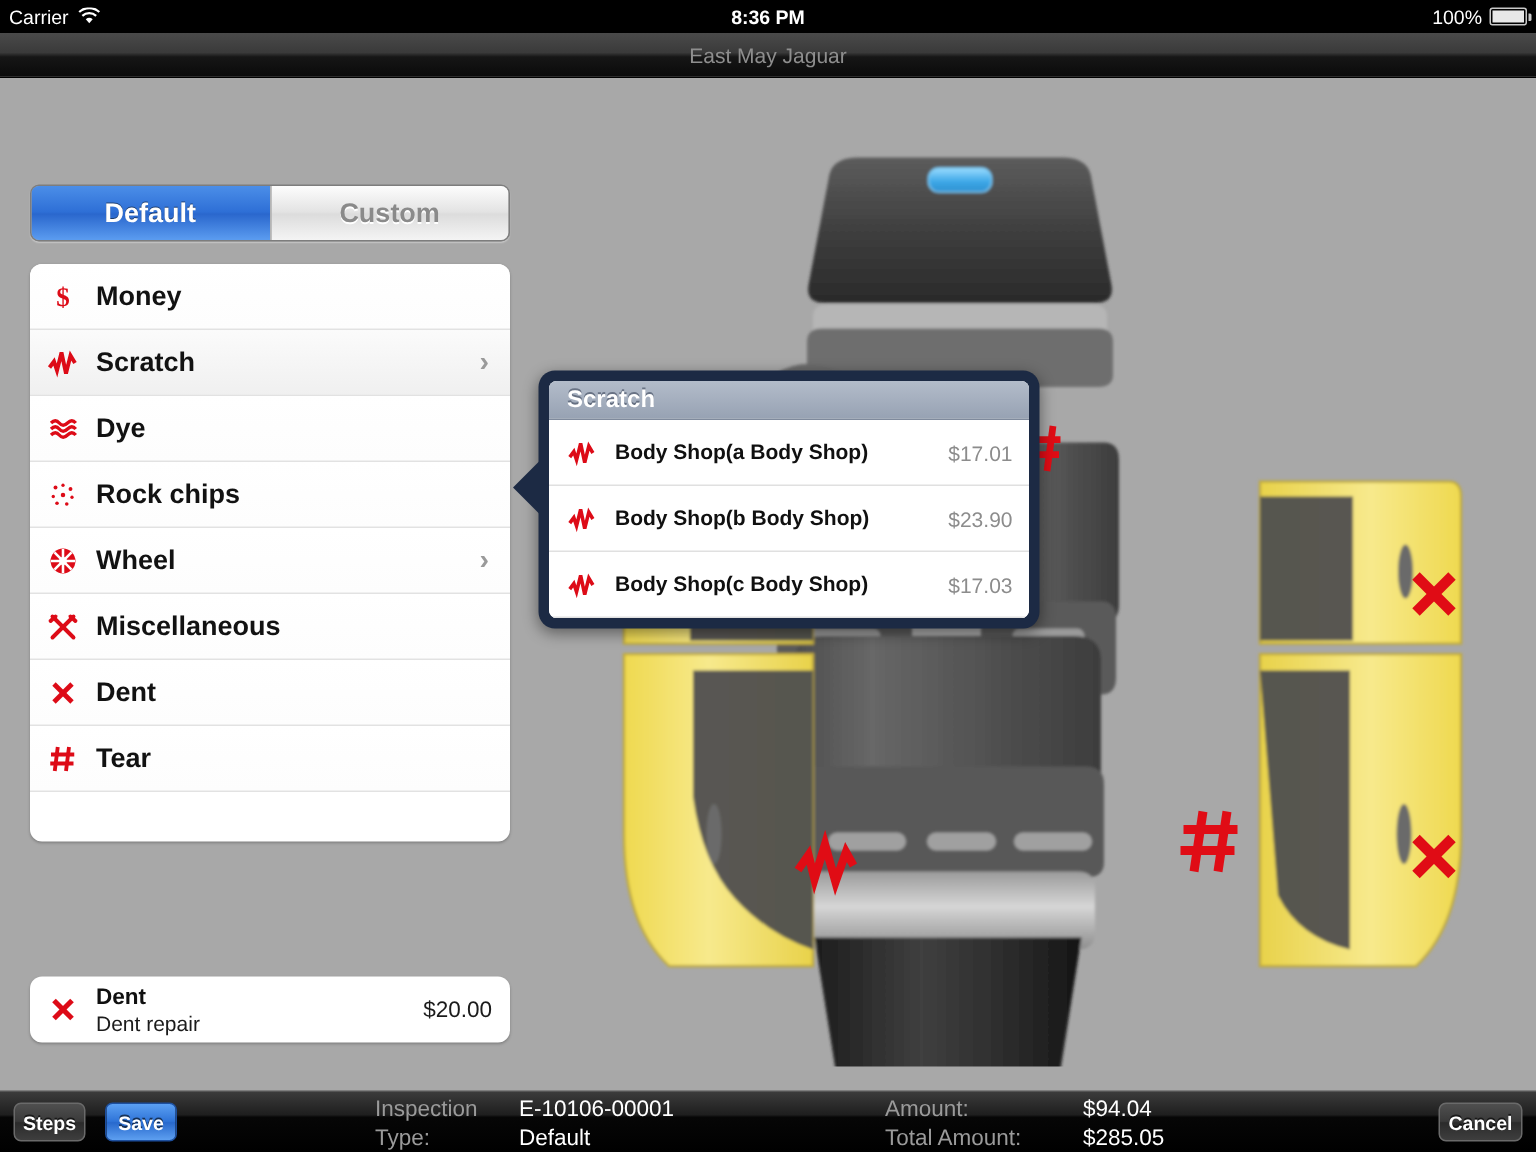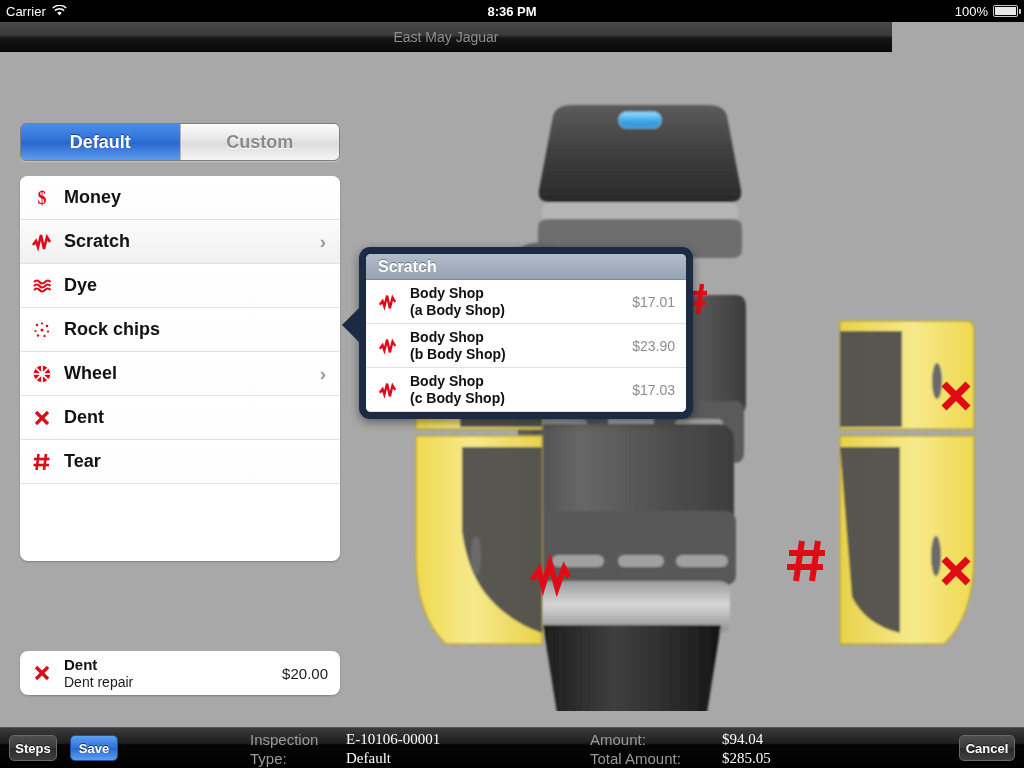--- a/index.html
+++ b/index.html
@@ -25,21 +25,21 @@
     position: relative; display: inline-block;
   }
   .batt::after {
     content: ""; position: absolute; right: -4px; top: 3px; width: 2px; height: 5px;
     background: #c8c8c8; border-radius: 0 1px 1px 0;
   }
   .batt i { position: absolute; left: 1px; top: 1px; bottom: 1px; right: 1px; background: #e8e8e8; display: block; }
 
   
   .subbar {
-    position: absolute; top: 22px; left: 0; width: 892px; height: 30px;
+    position: absolute; top: 22px; left: 0; width: 1024px; height: 30px;
     background: linear-gradient(to bottom, #4a4a4a 0%, #3a3a3a 45%, #161616 55%, #0a0a0a 100%);
     display: flex; align-items: center; justify-content: center;
     color: #8e8e8e; font-size: 14px;
     border-bottom: 1px solid #000;
   }
 
   
   .navbar {
     position: absolute; top: 52px; left: 0; width: 1024px; height: 38px;
     background: #060606;
@@ -144,21 +144,21 @@
     background: linear-gradient(to bottom, #b3bcca 0%, #97a2b3 100%);
     color: #fff; font-size: 16px; font-weight: bold;
     text-shadow: 0 -1px 0 rgba(60,70,90,.6);
     border-bottom: 1px solid #7f8a9c;
   }
   .pop-row {
     height: 44px; display: flex; align-items: center; position: relative;
     border-bottom: 1px solid #e0e0e0; cursor: pointer; background: #fff;
   }
   .pop-row .ic { width: 44px; display: flex; align-items: center; justify-content: center; color: #dd0b17; }
-  .pop-row .txt { display: flex; flex-direction: column; line-height: 1.15; }
+  .pop-row .txt { display: flex; flex-direction: row; line-height: 1.15; }
   .pop-row .t1 { font-size: 14px; font-weight: bold; color: #101010; }
   .pop-row .t2 { font-size: 14px; font-weight: bold; color: #101010; }
   .pop-row .amt { position: absolute; right: 11px; font-size: 14px; color: #8c8c8c; }
 
   
   .diagram { position: absolute; left: 400px; top: 0px; width: 624px; height: 620px; }
 
   
   .itemcard {
     position: absolute; left: 20px; top: 560px; width: 320px; height: 44px;
@@ -190,21 +190,21 @@
   .tb-blue {
     background: linear-gradient(to bottom, #5ba0f2 0%, #2f74d8 48%, #2869cd 52%, #5d9ff0 100%);
     border: 1px solid #1d4f9e;
   }
   .tb-info {
     position: absolute; top: 2px; display: flex; flex-direction: column;
     font-size: 15px; line-height: 19px;
   }
   .tb-info .ln { display: flex; }
   .tb-info .lab { color: #9a9a9a; }
-  .tb-info .val { color: #fff; margin-left: 8px; font-family: Liberation Serif, serif; }
+  .tb-info .val { color: #fff; margin-left: 8px; }
 </style>
 </head>
 <body>
 
 <div id="app">
 
   <div class="statusbar">
     <div class="sb-left">
       <span>Carrier</span>
       <svg width="15" height="12" viewBox="0 0 15 12">
@@ -292,20 +292,31 @@
               <line x1="3" y1="11" x2="19" y2="11"></line>
               <line x1="5.3" y1="5.3" x2="16.7" y2="16.7"></line>
               <line x1="16.7" y1="5.3" x2="5.3" y2="16.7"></line>
             </g>
           </svg>
         </span>
         <span class="lb">Wheel</span>
         <span class="chev">›</span>
       </div>
 
+      <div class="defrow">
+        <span class="ic">
+          <svg width="22" height="22" viewBox="0 0 22 22" stroke="#dd0b17" stroke-width="2.6" stroke-linecap="round">
+            <line x1="4" y1="4" x2="18" y2="18"></line>
+            <line x1="18" y1="4" x2="4" y2="18"></line>
+            <line x1="2.7" y1="7" x2="6" y2="4"></line>
+            <line x1="19.3" y1="7" x2="16" y2="4"></line>
+          </svg>
+        </span>
+        <span class="lb">Miscellaneous</span>
+      </div>
 
       <div class="defrow">
         <span class="ic">
           <svg width="22" height="22" viewBox="0 0 22 22" stroke="#dd0b17" stroke-width="3.2" stroke-linecap="butt">
             <line x1="5" y1="5" x2="17" y2="17"></line>
               <line x1="17" y1="5" x2="5" y2="17"></line>
           </svg>
         </span>
         <span class="lb">Dent</span>
       </div>

